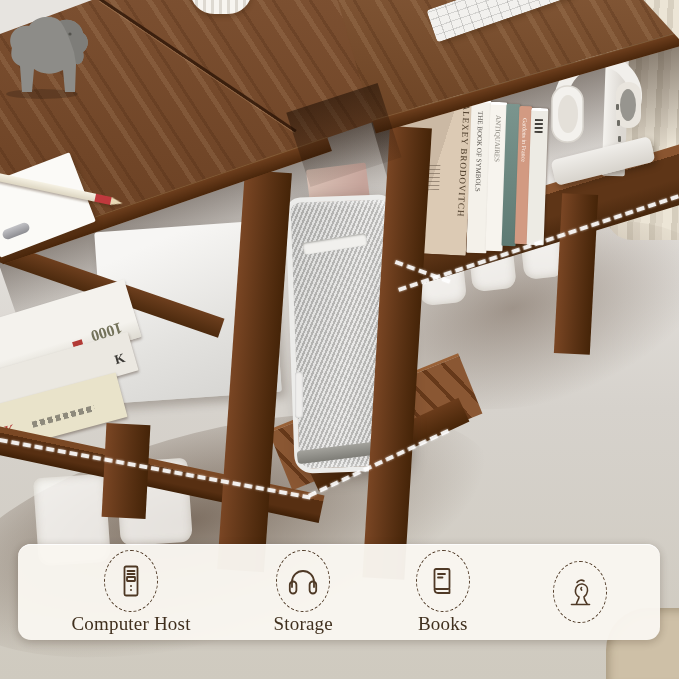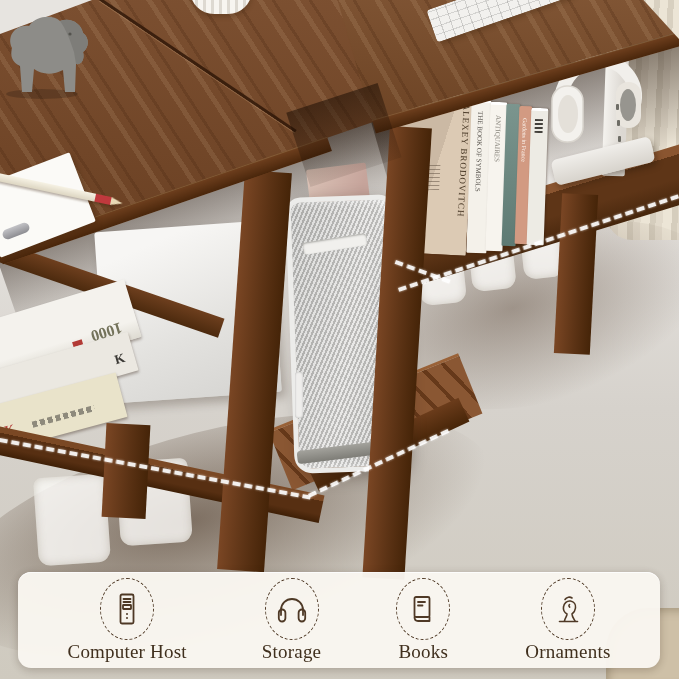--- a/index.html
+++ b/index.html
@@ -114,21 +114,21 @@
       #f2f1ee;
     box-shadow:2px 3px 5px rgba(60,35,12,.3);}
   .curtain-top{left:632px;top:-2px;width:48px;height:42px;clip-path:polygon(20% 0,100% 0,100% 100%);
     background:repeating-linear-gradient(93deg,#ece5d6 0 8px,#d8d0c0 8px 14px);}
 
   
   .dash{height:0;border-top:4px dashed var(--highlight_dash,#fff);opacity:.92;
     transform-origin:left top;filter:drop-shadow(0 0 1px rgba(255,255,255,.6));}
 
   
-  .panel{left:18px;top:572px;width:642px;height:96px;border-radius:13px;
+  .panel{left:18px;top:544px;width:642px;height:96px;border-radius:13px;
     background:var(--panel_bg,#faf7f1);opacity:.96;
     box-shadow:0 2px 10px rgba(40,25,10,.25), inset 0 1px 0 #fff;
     display:flex;align-items:center;justify-content:space-around;padding:0 12px;box-sizing:border-box;z-index:50;}
   .p-item{display:flex;flex-direction:column;align-items:center;gap:1px;}
   .oval{width:52px;height:60px;border:1.6px dashed var(--icon_stroke,#4a3420);border-radius:50%;
     display:flex;align-items:center;justify-content:center;color:var(--icon_stroke,#4a3420);}
   .p-label{font-family:"Liberation Serif",serif;font-size:19px;color:var(--label_color,#3b2a18);
     letter-spacing:.2px;white-space:nowrap;}
 </style>
 </head>
@@ -283,18 +283,17 @@
 
     <div class="p-item">
       <div class="oval">
         <svg width="36" height="36" viewBox="0 0 36 36" fill="none" stroke="currentColor" stroke-width="1.6" stroke-linecap="round" stroke-linejoin="round">
           <path d="M14.5,30 c0.5,-3 2.5,-4.5 2.5,-7 c-2.5,-1.5 -4,-4 -3.5,-7 c0.5,-4 3.5,-6.5 7,-6 c3.5,0.5 5.5,3.5 5,7 c-0.3,2.5 -1.5,4.5 -3.5,6 c0,2.5 1.5,4.5 3,7"></path>
           <path d="M9.5,30.5 h18"></path>
           <path d="M15,8.5 c1.5,-2.5 5,-3 7,-1.5"></path>
           <path d="M19.5,13.5 c-0.8,0.8 -0.8,1.8 0.2,2.6"></path>
         </svg>
       </div>
-      <div class="p-label">Ornaments</div>
     </div>
 
 
   </div>
 </div>
 
 </body></html>

